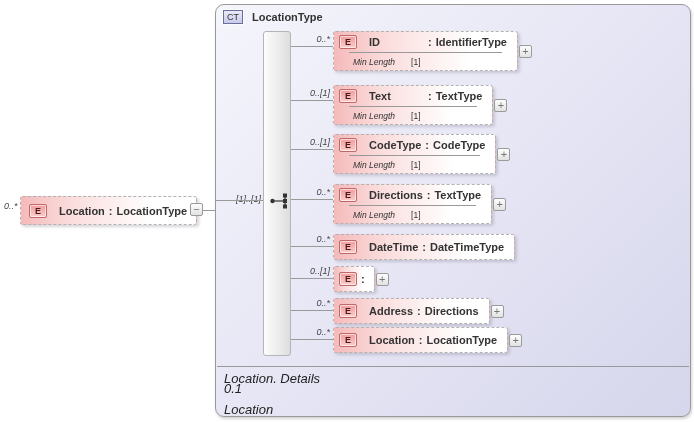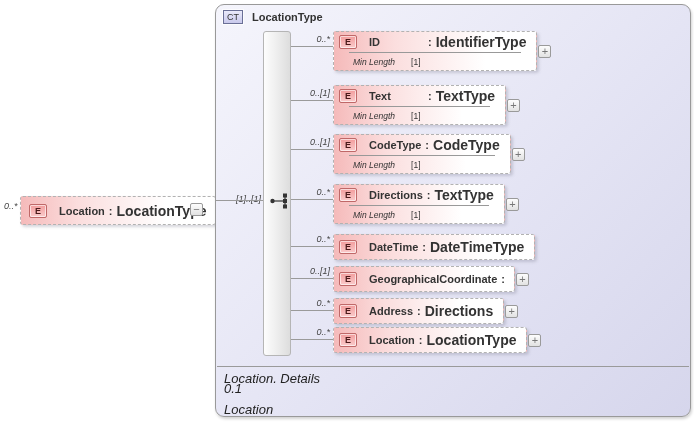--- a/index.html
+++ b/index.html
@@ -33,21 +33,21 @@
   .ebadge {
     flex:none; width:16px; height:12px; line-height:12px; text-align:center;
     font-size:9px; font-weight:bold; color:#4a1a1a;
     background:linear-gradient(180deg,#f29c9c,#fbcccc);
     border:1px solid #c06868; border-radius:2px;
     box-shadow:0 0 0 1px rgba(255,255,255,0.6) inset;
   }
   .ename { font-weight:bold; font-size:11px; color:#333; margin-left:12px; white-space:nowrap; }
   .ename.wide { min-width:55px; }
   .esep  { font-weight:bold; font-size:11px; color:#333; margin:0 4px; white-space:pre; }
-  .etype { font-weight:bold; font-size:14px; color:#333; white-space:nowrap; }
+  .etype { font-weight:bold; font-size:11px; color:#333; white-space:nowrap; }
   .togglebox {
     flex:none; width:13px; height:13px; box-sizing:border-box;
     border:1px solid #9a9a9a; border-radius:2px;
     background:linear-gradient(180deg,#fdfdfd,#e2e2e2);
     font-size:11px; line-height:11px; text-align:center; color:#777;
   }
   
   .ct-container {
     position:absolute; left:215px; top:4px; width:476px; height:413px;
     box-sizing:border-box;
@@ -237,21 +237,20 @@
     </div>
 
     <div class="row one compact" style="top:261px">
       <div class="connector">
         <div class="cline"></div>
         <span class="ccard">0..[1]</span>
       </div>
       <div class="ebox">
         <div class="ename-row">
           <span class="ebadge">E</span>
-          <span class="ename">GeographicalCoordinate</span>
           <span class="esep">:</span>
         </div>
       </div>
       <div class="togglebox">+</div>
     </div>
 
     <div class="row one" style="top:293px">
       <div class="connector">
         <div class="cline"></div>
         <span class="ccard">0..*</span>

